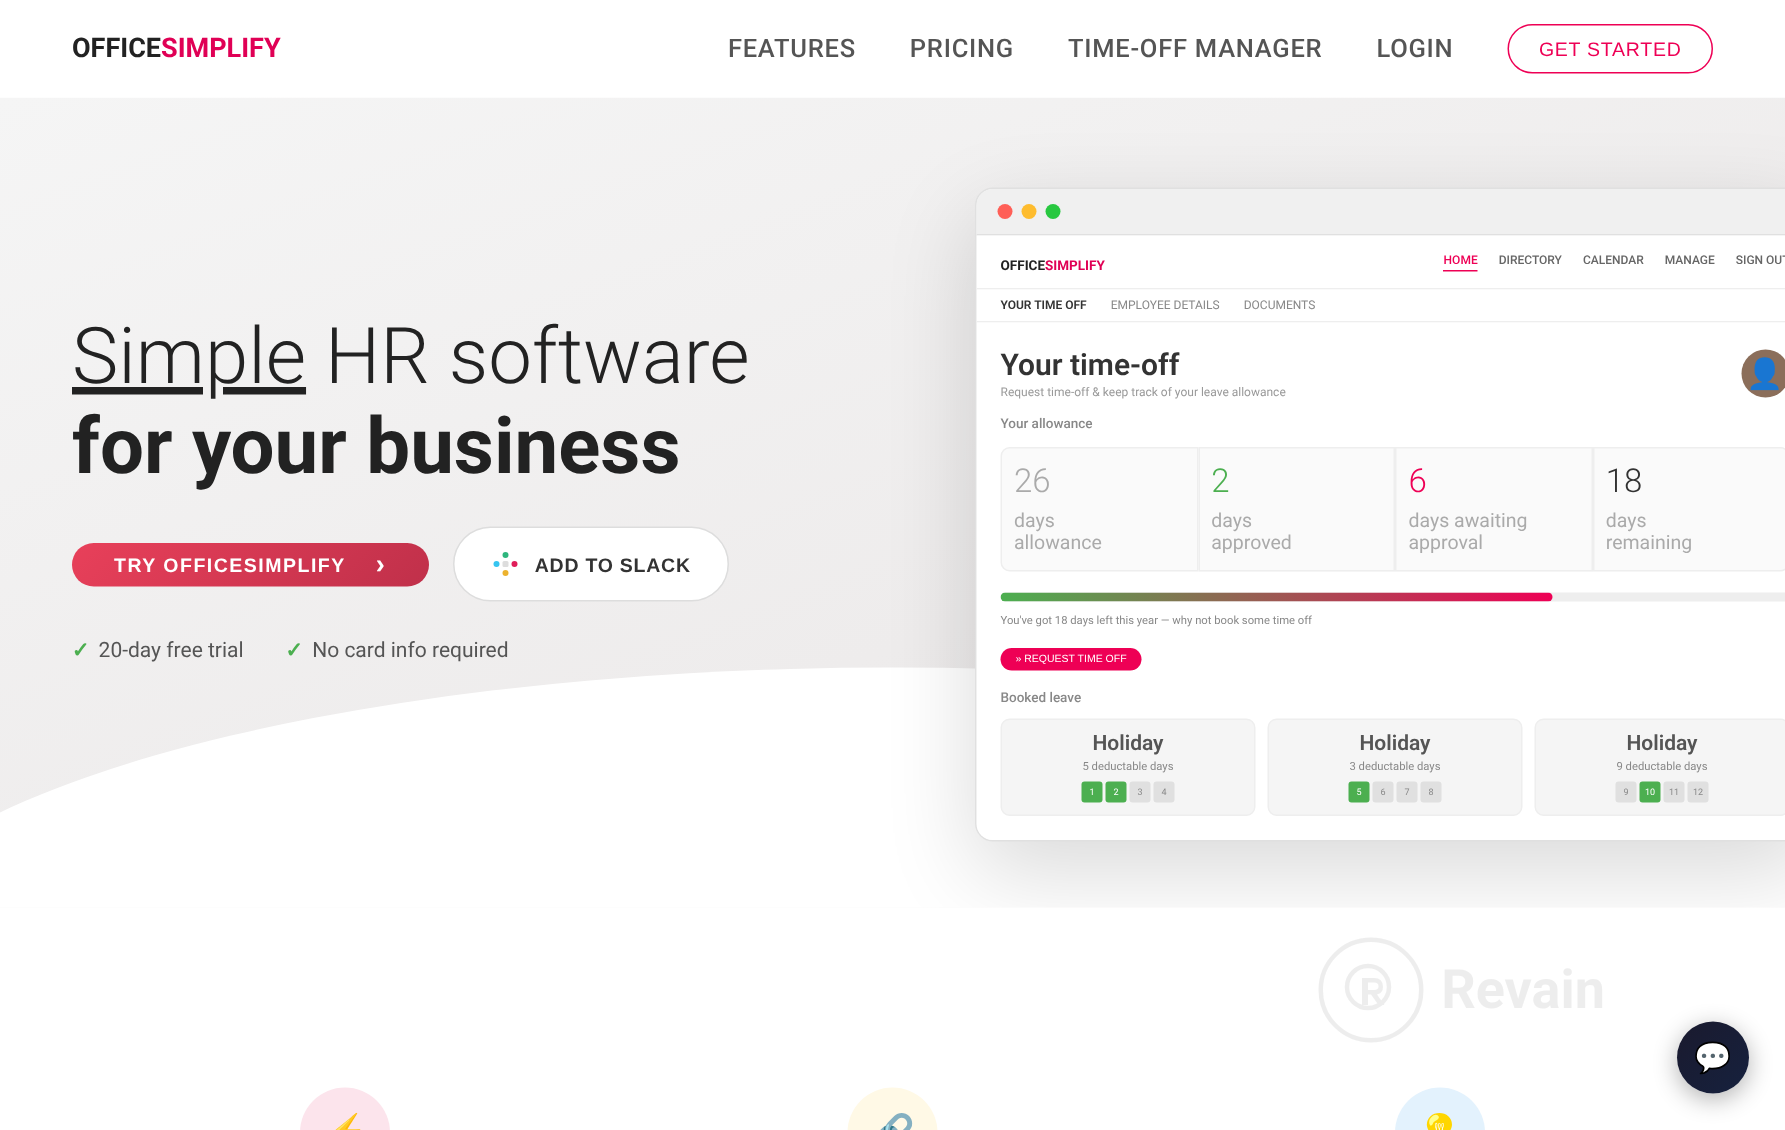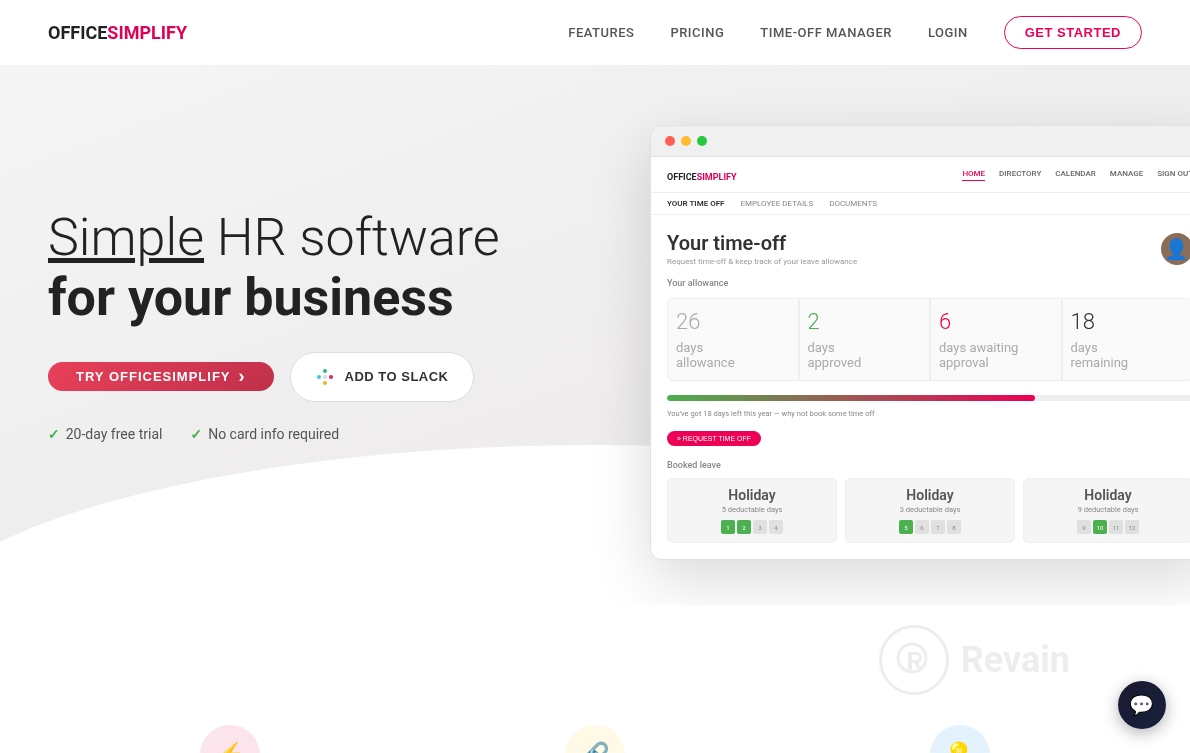--- a/index.html
+++ b/index.html
@@ -4,44 +4,44 @@
   <style>
     * { margin: 0; padding: 0; box-sizing: border-box; }
     body { font-family: -apple-system, BlinkMacSystemFont, 'Segoe UI', Roboto, sans-serif; background: #fff; color: #333; overflow-x: hidden; }
 
     
     nav {
       display: flex; align-items: center; justify-content: space-between;
       padding: 16px 48px; position: relative; z-index: 10; background: #fff;
     }
     .nav-links { display: flex; align-items: center; gap: 36px; }
-    .nav-links a { text-decoration: none; color: #555; font-size: 13px; font-weight: 500; letter-spacing: 0.5px; }
+    .nav-links a { text-decoration: none; color: #555; font-size: 17px; font-weight: 500; letter-spacing: 0.5px; }
     .nav-cta {
       border: 1.5px solid #e05; color: #e05; background: transparent;
-      padding: 8px 20px; border-radius: 20px; font-size: 13px; font-weight: 700;
+      padding: 8px 20px; border-radius: 20px; font-size: 13px; font-weight: 400;
       letter-spacing: 0.5px; cursor: pointer;
     }
 
     
     .hero {
       background: linear-gradient(160deg, #f5f5f5 0%, #eeecec 60%, #e8e4e4 100%);
       min-height: 540px; position: relative; overflow: hidden;
       display: flex; align-items: center; padding: 60px 48px 80px;
     }
     .hero-content { max-width: 520px; z-index: 2; position: relative; }
     .hero-title { font-size: 52px; font-weight: 300; line-height: 1.15; color: #222; margin-bottom: 24px; }
     .hero-title .simple { text-decoration: underline; font-weight: 300; }
     .hero-title .bold-line { font-weight: 700; display: block; }
     .hero-desc { font-size: 16px; color: #555; line-height: 1.7; margin-bottom: 40px; max-width: 480px; }
     .hero-buttons { display: flex; align-items: center; gap: 16px; margin-bottom: 24px; }
     .btn-primary {
       background: linear-gradient(135deg, #e8405a, #c0304a);
       color: #fff; border: none; padding: 4px 28px; border-radius: 28px;
       font-size: 13px; font-weight: 700; letter-spacing: 1px; cursor: pointer;
-      display: flex; align-items: center; gap: 8px;
+      display: flex; align-items: center; gap: 20px;
     }
     .btn-slack {
       background: #fff; color: #333; border: 1.5px solid #ddd;
       padding: 14px 24px; border-radius: 28px; font-size: 13px; font-weight: 600;
       letter-spacing: 0.5px; cursor: pointer; display: flex; align-items: center; gap: 10px;
     }
     .hero-checks { display: flex; align-items: center; gap: 28px; }
     .check-item { display: flex; align-items: center; gap: 6px; font-size: 14px; color: #555; }
     .check-mark { color: #4caf50; font-weight: 700; }
 

